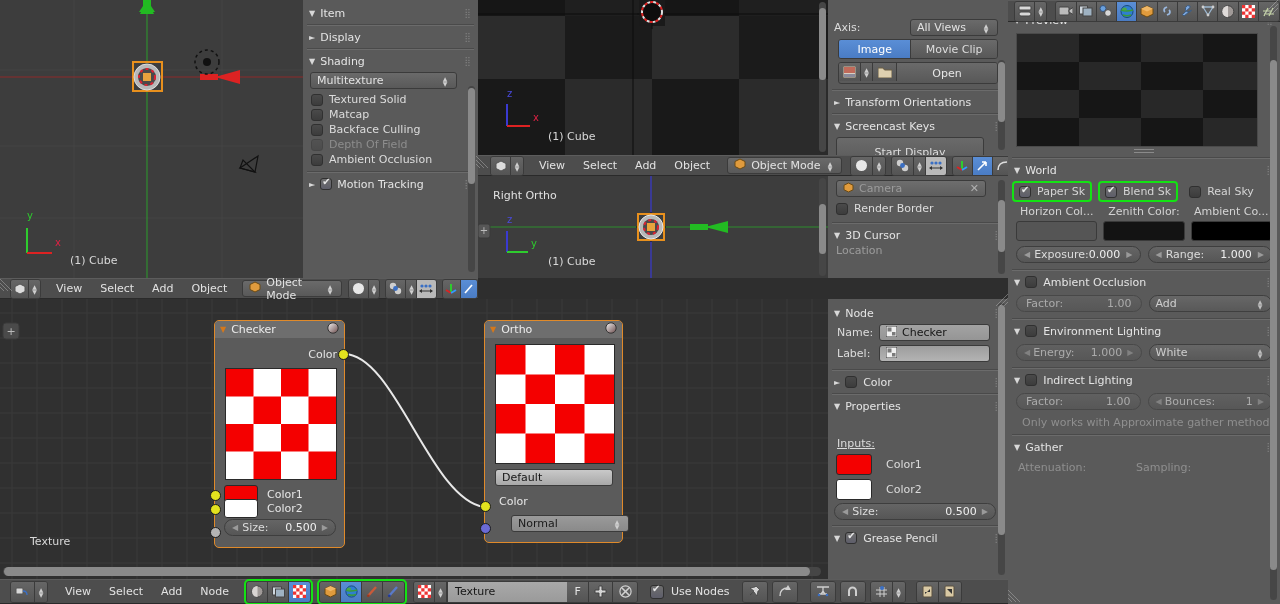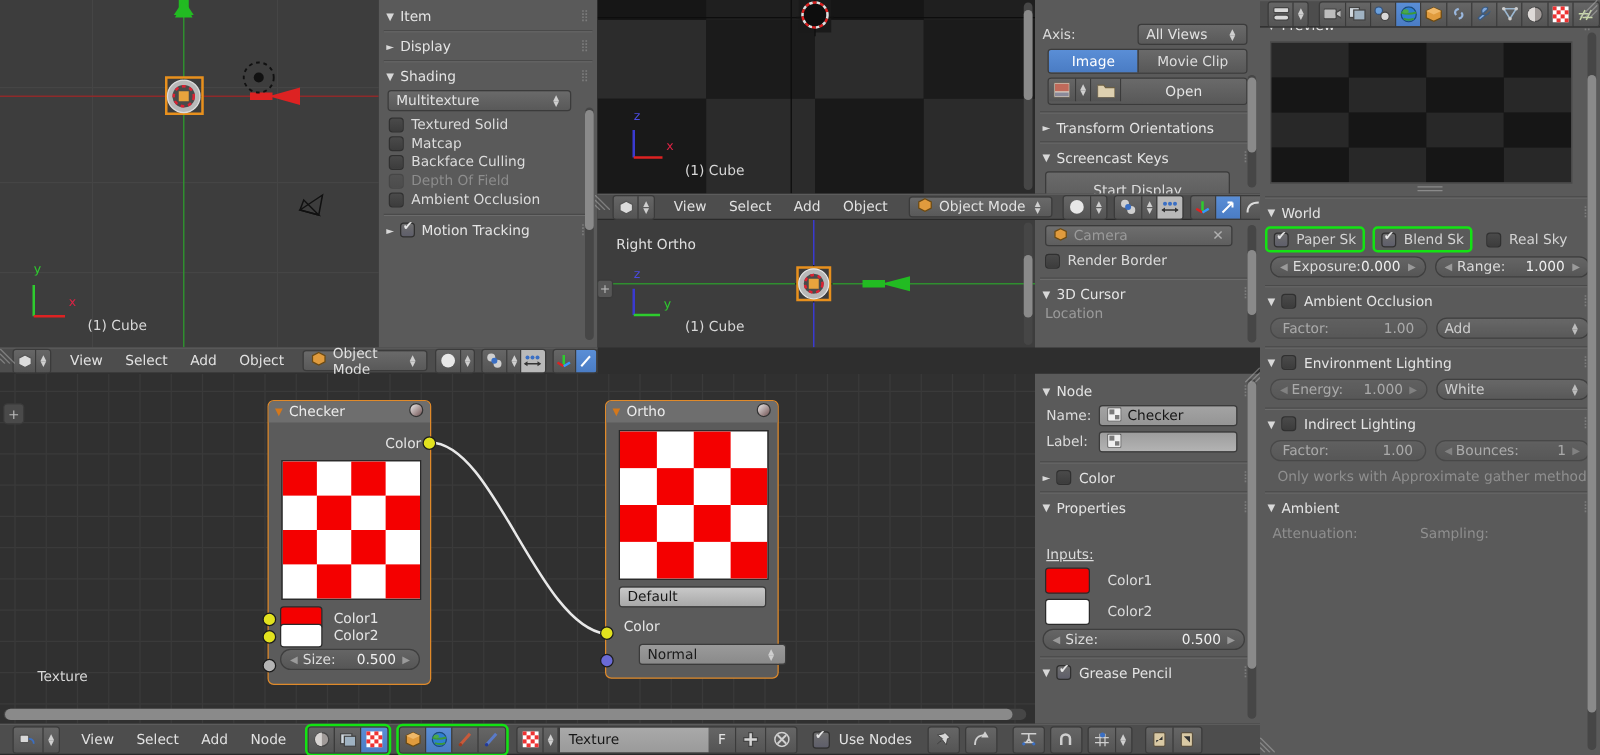--- a/index.html
+++ b/index.html
@@ -1073,20 +1073,34 @@
     </div>
     <div class="hl" style="display:flex;align-items:center;gap:6px;padding:2px 5px;border-radius:2px;margin-left:4px;">
       <span class="chk on"></span>
       <span>Blend Sk</span>
     </div>
     <div style="display:flex;align-items:center;gap:6px;padding:2px 3px;margin-left:4px;">
       <span class="chk"></span>
       <span>Real Sky</span>
     </div>
   </div>
+  <div style="display:flex;padding:5px 8px 0 8px;gap:6px;">
+    <div style="flex:1;text-align:center;">
+      <div style="font-size:11px;">Horizon Col...</div>
+      <div style="margin-top:3px;height:18px;border-radius:3px;background:#555555;border:1px solid #3a3a3a;"></div>
+    </div>
+    <div style="flex:1;text-align:center;">
+      <div style="font-size:11px;">Zenith Color:</div>
+      <div style="margin-top:3px;height:18px;border-radius:3px;background:#131313;border:1px solid #3a3a3a;"></div>
+    </div>
+    <div style="flex:1;text-align:center;">
+      <div style="font-size:11px;">Ambient Co...</div>
+      <div style="margin-top:3px;height:18px;border-radius:3px;background:#000000;border:1px solid #3a3a3a;"></div>
+    </div>
+  </div>
   <div style="display:flex;padding:5px 8px 0 8px;gap:7px;">
     <div class="pill" style="flex:1;justify-content:space-between;">
       <span class="lf">◀</span>
       <span style="margin-left:4px;margin-right:auto;">Exposure:</span>
       <span style="margin-right:6px;color:#efefef;">0.000</span>
       <span class="rt">▶</span>
     </div>
     <div class="pill" style="flex:1;justify-content:space-between;">
       <span class="lf">◀</span>
       <span style="margin-left:4px;margin-right:auto;">Range:</span>
@@ -1156,21 +1170,21 @@
       <span style="margin-left:3px;margin-right:auto;">Bounces:</span>
       <span style="margin-right:5px;">1</span>
       <span class="rt">▶</span>
     </div>
   </div>
   <div style="padding:6px 8px 0 14px;font-size:11px;color:#8f8f8f;">Only works with Approximate gather method</div>
   <div class="sep" style="margin-top:5px;"></div>
 
   <div class="phead">
     <span class="tri">▼</span>
-    <span>Ambient</span>
+    <span>Gather</span>
     <span class="dots">⣿</span>
   </div>
   <div style="display:flex;padding:5px 8px 0 10px;">
     <span style="width:118px;color:#8f8f8f;font-size:11px;">Attenuation:</span>
     <span style="color:#8f8f8f;font-size:11px;">Sampling:</span>
   </div>
 
   <div class="strack" style="right:3px;top:26px;height:574px;"></div>
   <div class="scroll" style="right:3px;top:60px;height:510px;"></div>
 </div>

